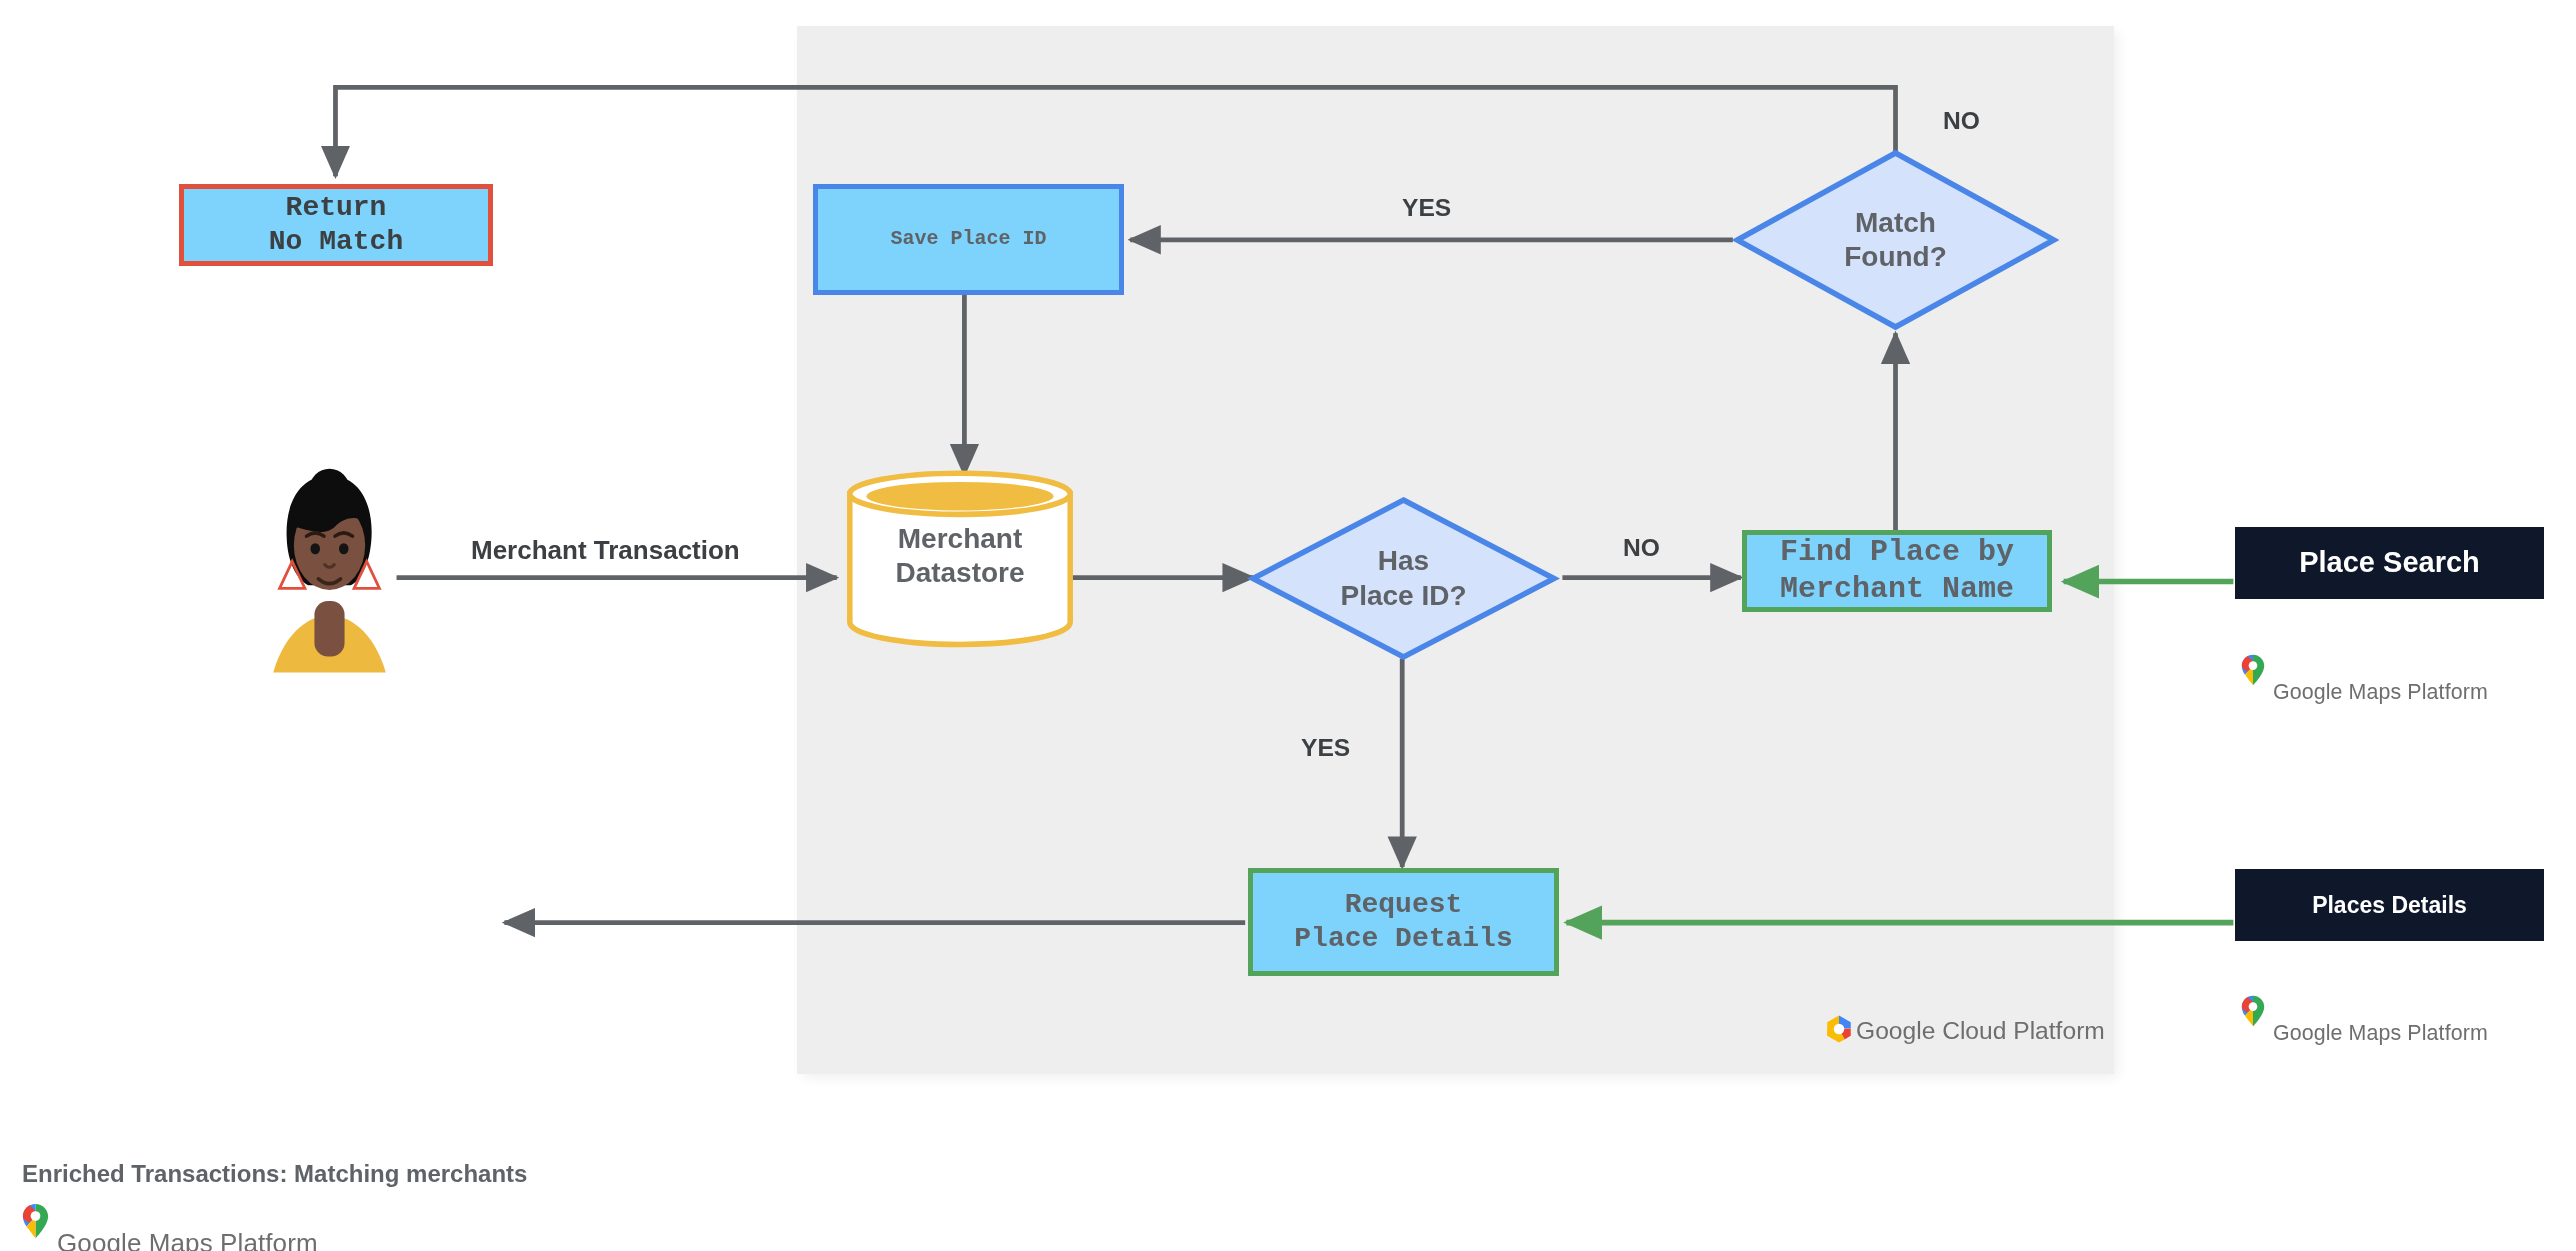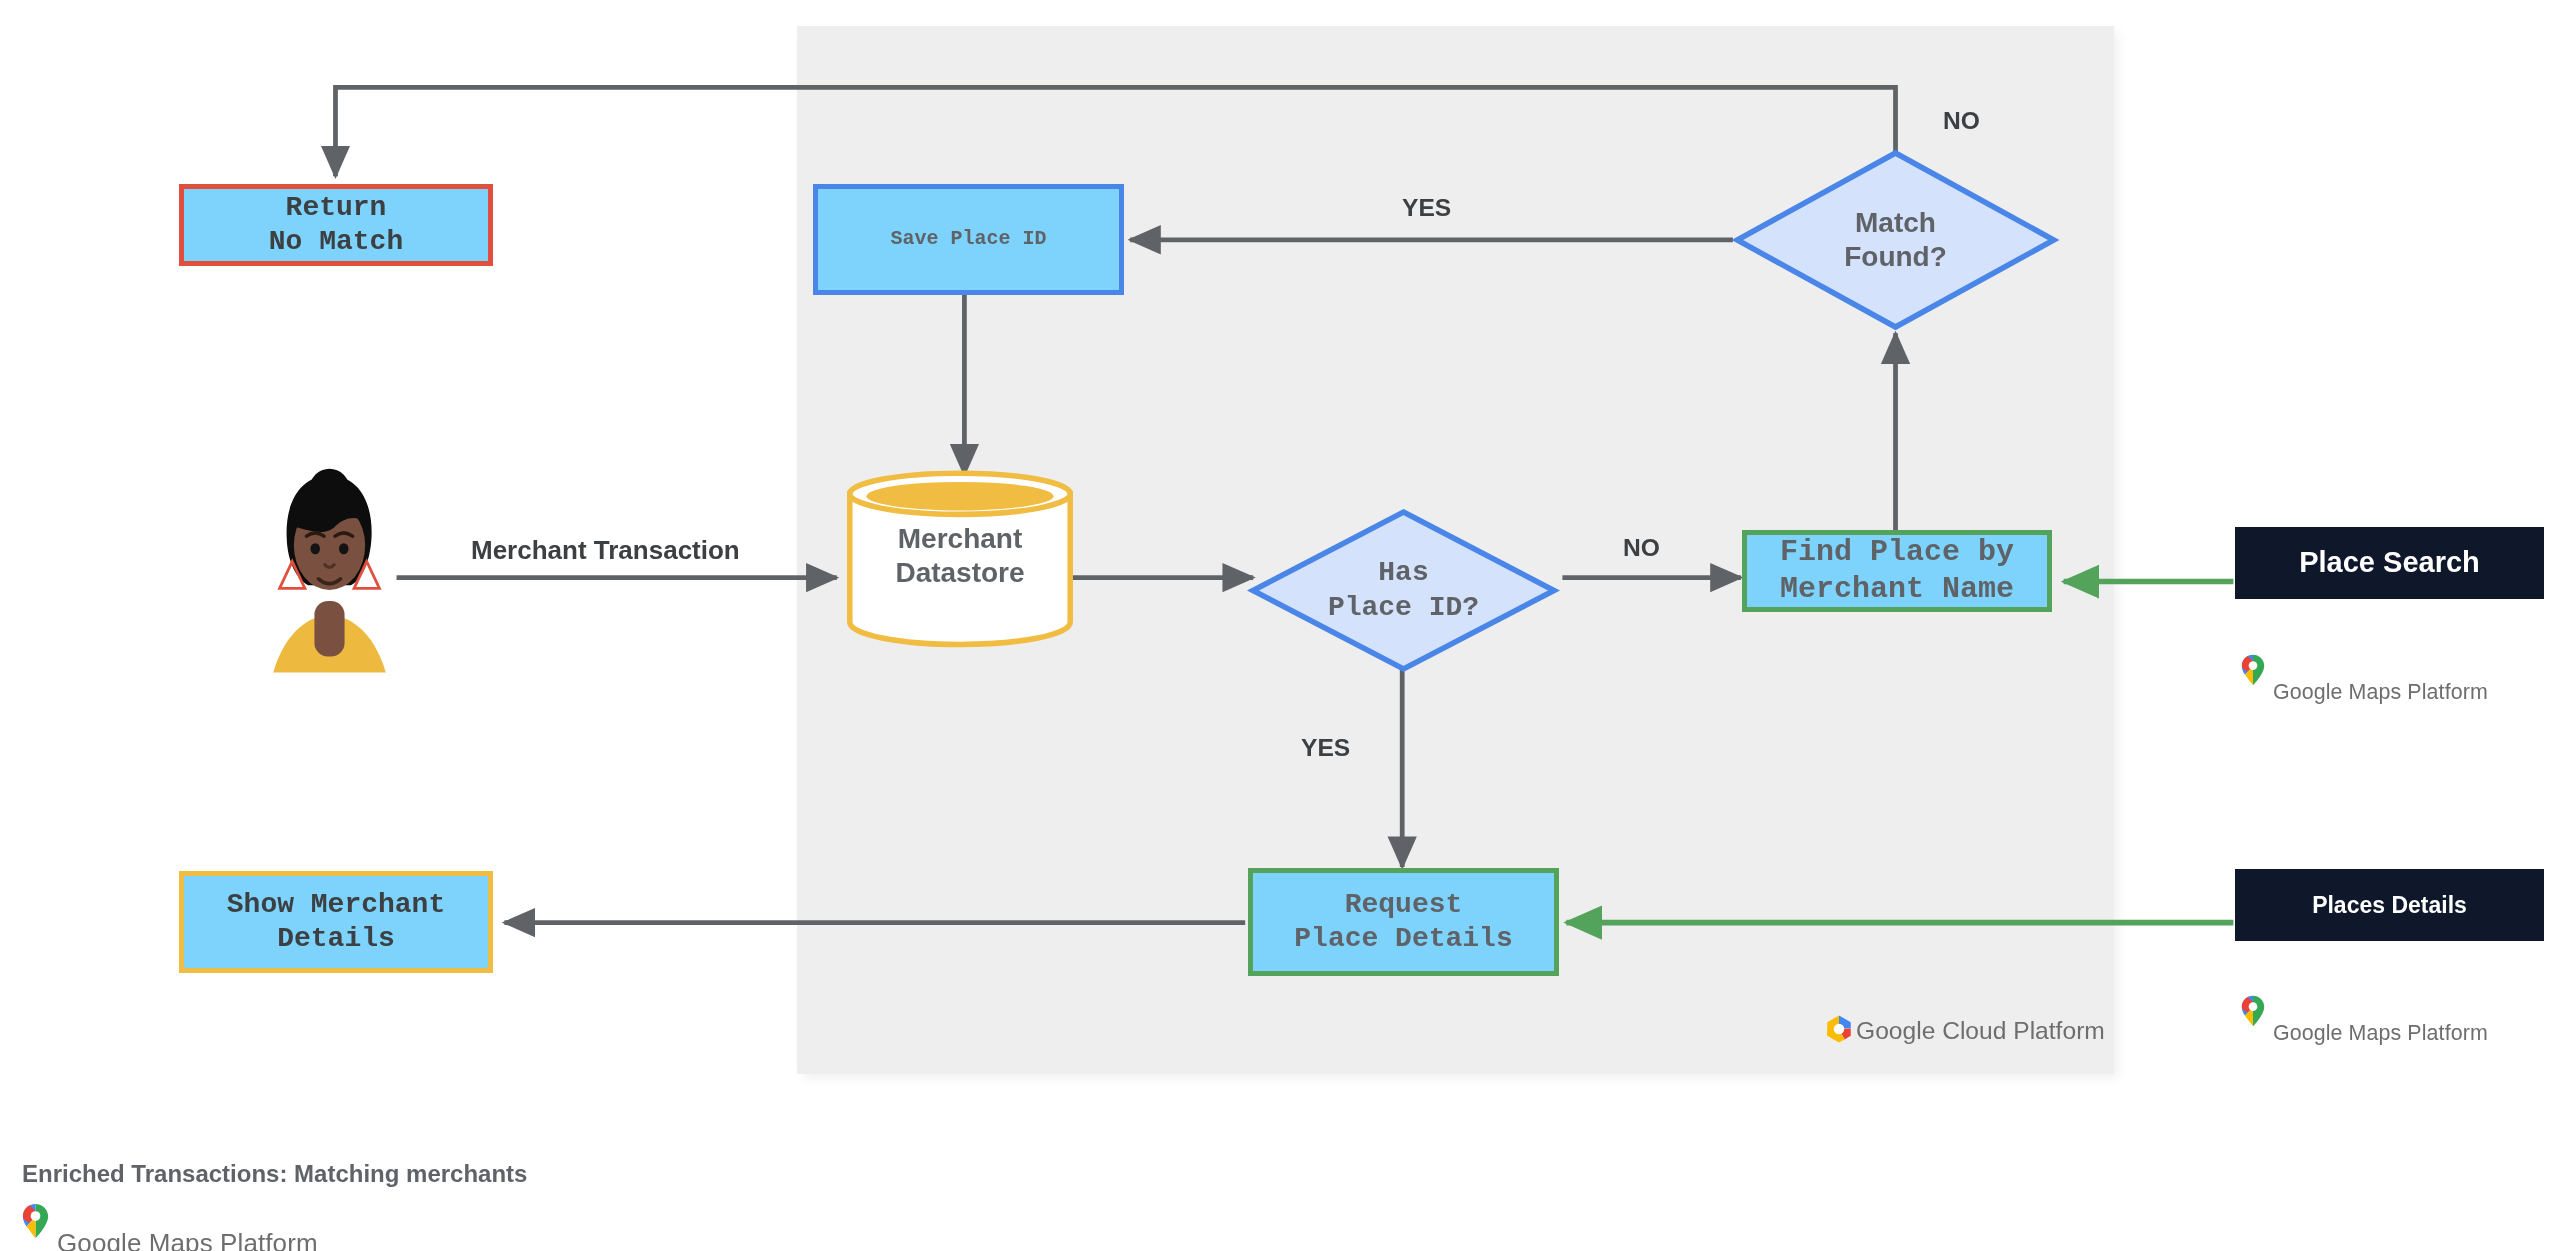--- a/index.html
+++ b/index.html
@@ -217,36 +217,34 @@
   <div class="cyl-wrap" style="left:845px; top:470px; width:230px; height:176px;">
     <svg viewBox="0 0 290 222" width="230" height="176">
       <path d="M 6 30 L 6 192 A 139 28 0 0 0 284 192 L 284 30 Z" fill="#ffffff" stroke="#f0bc42" stroke-width="7"></path>
       <ellipse cx="145" cy="30" rx="139" ry="26" fill="#ffffff" stroke="#f0bc42" stroke-width="7"></ellipse>
       <ellipse cx="145" cy="33" rx="118" ry="18" fill="#f0bc42"></ellipse>
     </svg>
     <div class="cyl-label" style="font-size:28px;">Merchant
 Datastore</div>
   </div>
 
-  <div class="diamond-wrap" style="left:1249px; top:508px; width:309px; height:165px;font-family:Liberation Mono, monospace;">
+  <div class="diamond-wrap" style="left:1249px; top:496px; width:309px; height:165px;">
     <svg viewBox="0 0 390 208" width="309" height="165">
       <polygon points="195,5 385,104 195,203 5,104" fill="#d4e2fb" stroke="#4a86e8" stroke-width="7" stroke-linejoin="miter"></polygon>
     </svg>
     <div class="diamond-label" style="font-size:28px;">Has
 Place ID?</div>
   </div>
 
   <div class="node outline node-green" style="left:1742px; top:530px; width:310px; height:82px; font-size:30px;">Find Place by
 Merchant Name</div>
 
   <div class="node outline node-green" style="left:1248px; top:868px; width:311px; height:108px; font-size:28px;">Request
 Place Details</div>
 
-  <div class="node outline node-yellow" style="left:179px; top:871px; width:314px; height:102px; font-size:28px;">Show Merchant
-Details</div>
 
   <div class="node node-filled-green" style="left:2235px; top:527px; width:309px; height:72px; font-size:29px;">Place Search</div>
 
   <div class="node node-filled-green" style="left:2235px; top:869px; width:309px; height:72px; font-size:23px;">Places Details</div>
 
   <div class="edge-label" style="left:471px; top:535px; font-size:26px;">Merchant Transaction</div>
 
   <div class="edge-label" style="left:1623px; top:534px; font-size:24.6px;">NO</div>
 
   <div class="edge-label" style="left:1301px; top:734px; font-size:24.6px;">YES</div>

